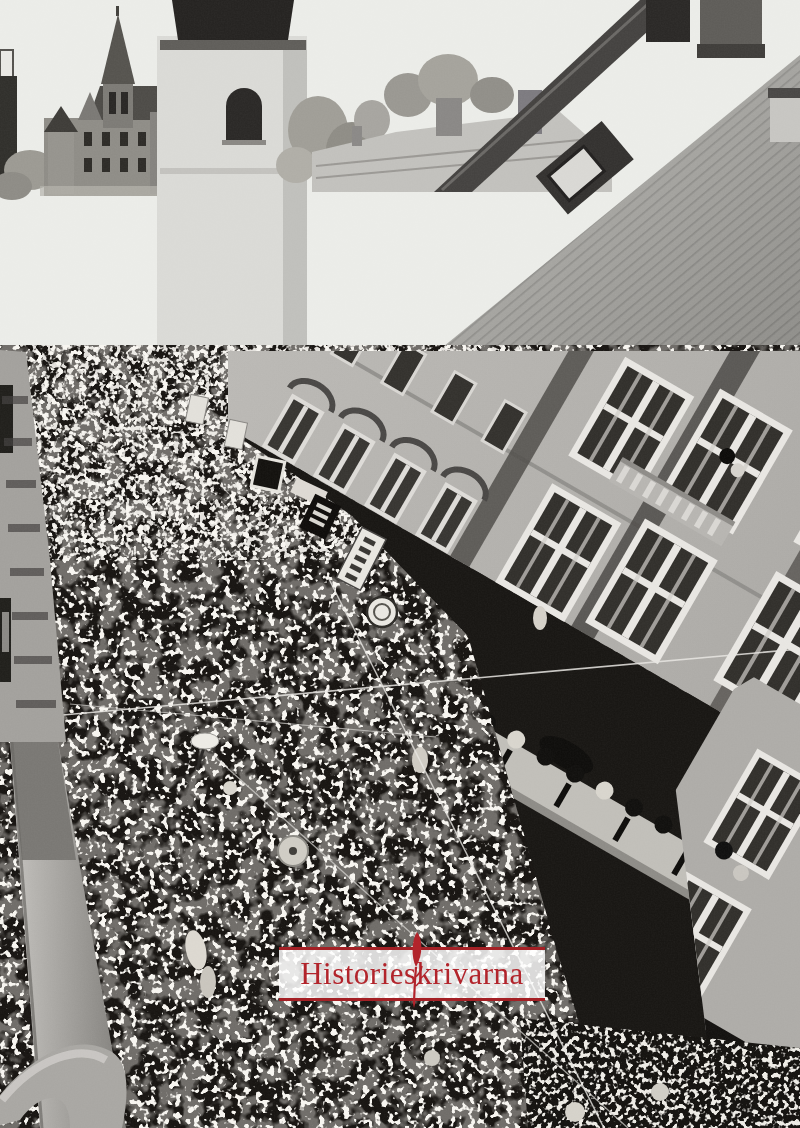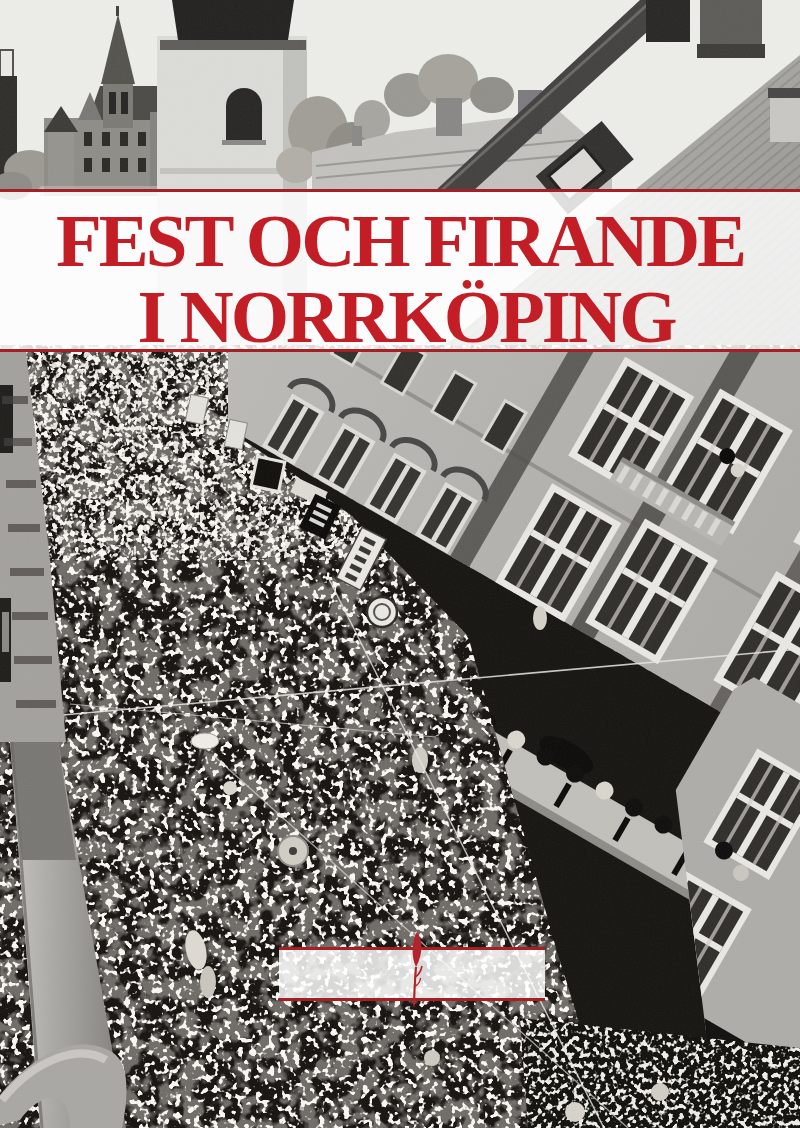--- a/index.html
+++ b/index.html
@@ -353,28 +353,25 @@
       <polygon points="10,742 58,742 126,1128 40,1128" fill="url(#postGrad)"></polygon>
       <polygon points="10,742 58,742 76,860 22,860" fill="#7a7874"></polygon>
       <line x1="12" y1="742" x2="42" y2="1128" stroke="#6b6965" stroke-width="3" opacity=".7"></line>
       <path d="M-10,1108 C 30,1052 78,1032 112,1052 C 128,1062 130,1090 122,1128 L 70,1128 C 70,1086 40,1092 20,1120 L -10,1128 Z" fill="#a9a7a3"></path>
       <path d="M2,1100 C 36,1058 80,1044 106,1060" stroke="#cfcdc9" stroke-width="8" fill="none" opacity=".8"></path>
     </g>
 
     <rect x="0" y="0" width="800" height="1128" filter="url(#grainF)" opacity=".06"></rect>
   </svg>
 
-  <div class="title-band">
-    <div class="title-line line1">FEST OCH FIRANDE</div>
-    <div class="title-line line2">I NORRKÖPING</div>
-  </div>
 
   <div class="publisher-band">
     <svg class="feather" viewBox="0 0 24 78">
       <path d="M12,2 C17.5,9 18.5,24 11,37 C6,27 6.5,10 12,2 Z" fill="var(--publisher-red,#b2242b)"></path>
       <path d="M11,37 C10,48 9.6,58 9,72" stroke="var(--publisher-red,#b2242b)" stroke-width="2.2" fill="none"></path>
       <path d="M10,47 C14,45 16,41 17,36" stroke="var(--publisher-red,#b2242b)" stroke-width="1.6" fill="none"></path>
       <path d="M10.4,56 C13.5,54.5 15,51.5 15.6,48" stroke="var(--publisher-red,#b2242b)" stroke-width="1.4" fill="none"></path>
       <polygon points="7.6,72 10.6,72 9,78" fill="var(--publisher-red,#b2242b)"></polygon>
     </svg>
+    <span class="publisher-name">Historieskrivarna</span>
   </div>
 
 </div>
 
 </body></html>

